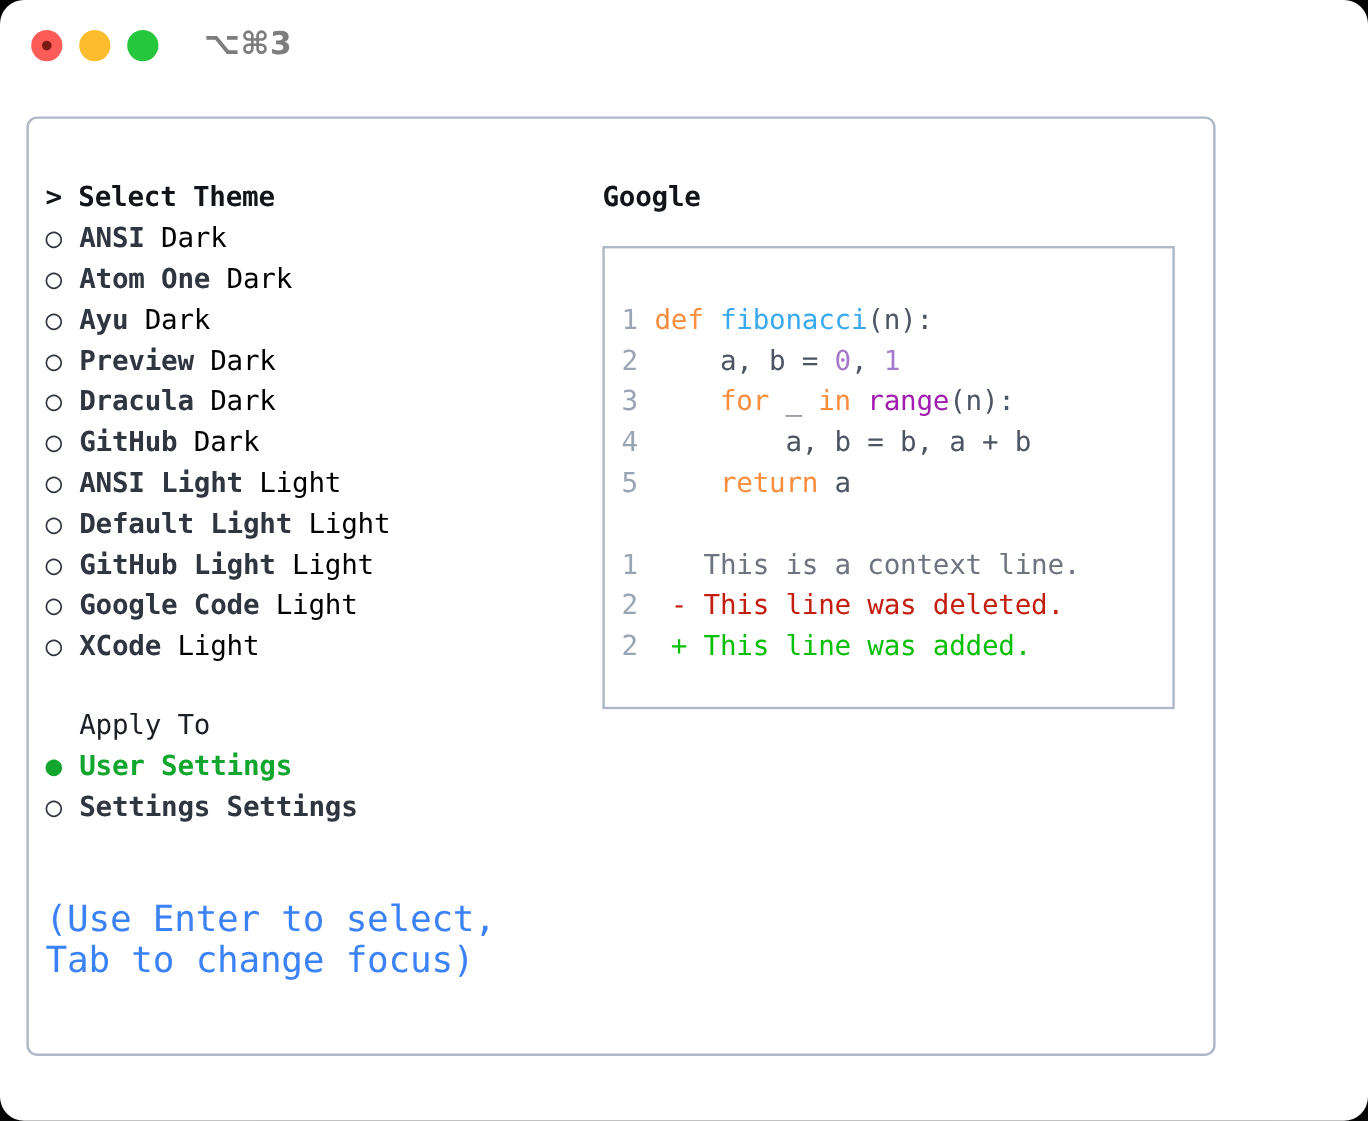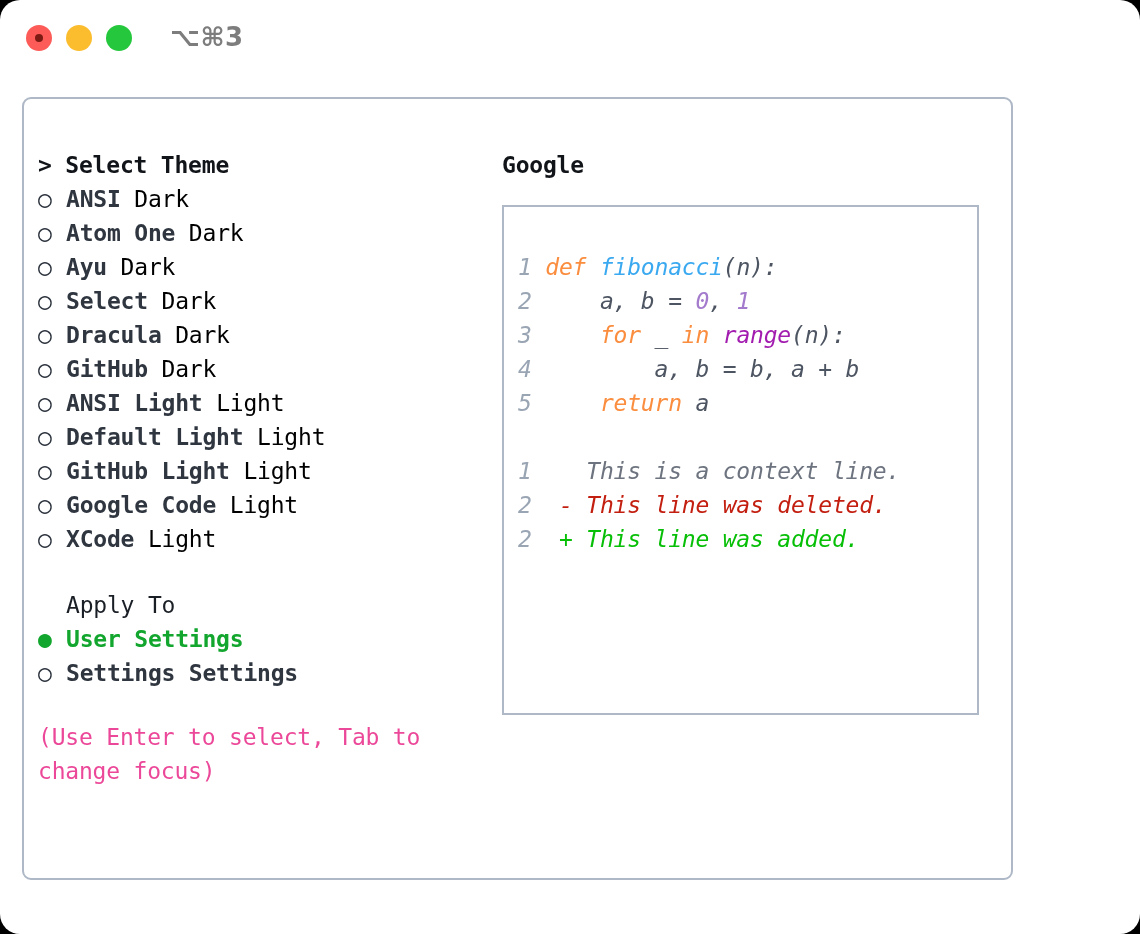--- a/index.html
+++ b/index.html
@@ -145,26 +145,27 @@
     white-space: pre;
     letter-spacing: -0.2px;
     padding-left: 28px;
     font-weight: 400;
   }
 
   .spacer-block { height: 32px; }
   .spacer-small { height: 30px; }
 
   .hint {
-    font-size: 23px;
-    line-height: 34px;
-    color: #ec4899;
+    font-size: 30px;
+    line-height: 34px;
+    color: #3b82f6;
     letter-spacing: -0.2px;
     width: 400px;
     white-space: pre-wrap;
+    margin-top: 30px;
   }
 
   
   .right-col {
     position: absolute;
     left: 478px;
     top: 49px;
     width: 500px;
   }
 
@@ -172,26 +173,25 @@
     font-size: 23px;
     font-weight: 700;
     color: #111418;
     line-height: 34px;
     letter-spacing: -0.2px;
   }
 
   .preview-box {
     margin-top: 23px;
     width: 477px;
-    height: 510px;
+    height: 386px;
     border: 2px solid #aeb8c6;
     box-sizing: border-box;
     background: #ffffff;
     position: relative;
-    font-style: italic;
   }
 
   .code {
     position: absolute;
     left: 14px;
     top: 43px;
     font-size: 23px;
     line-height: 34px;
     white-space: pre;
     letter-spacing: -0.2px;
@@ -235,21 +235,21 @@
   <div class="card">
     <div class="columns">
 
       <div class="left-col">
         <div class="section-head">&gt; Select Theme</div>
 
         <div class="list" id="theme-list">
             <div class="opt"><span class="marker">○</span><span class="name">ANSI</span><span class="kind"> Dark</span></div>
             <div class="opt"><span class="marker">○</span><span class="name">Atom One</span><span class="kind"> Dark</span></div>
             <div class="opt"><span class="marker">○</span><span class="name">Ayu</span><span class="kind"> Dark</span></div>
-            <div class="opt"><span class="marker">○</span><span class="name">Select</span><span class="kind"> Dark</span></div>
+            <div class="opt"><span class="marker">○</span><span class="name">Preview</span><span class="kind"> Dark</span></div>
             <div class="opt"><span class="marker">○</span><span class="name">Dracula</span><span class="kind"> Dark</span></div>
             <div class="opt"><span class="marker">○</span><span class="name">GitHub</span><span class="kind"> Dark</span></div>
             <div class="opt"><span class="marker">○</span><span class="name">ANSI Light</span><span class="kind"> Light</span></div>
             <div class="opt"><span class="marker">○</span><span class="name">Default Light</span><span class="kind"> Light</span></div>
             <div class="opt"><span class="marker">○</span><span class="name">GitHub Light</span><span class="kind"> Light</span></div>
             <div class="opt"><span class="marker">○</span><span class="name">Google Code</span><span class="kind"> Light</span></div>
             <div class="opt"><span class="marker">○</span><span class="name">XCode</span><span class="kind"> Light</span></div>
           </div>
 
         <div class="spacer-block"></div>

